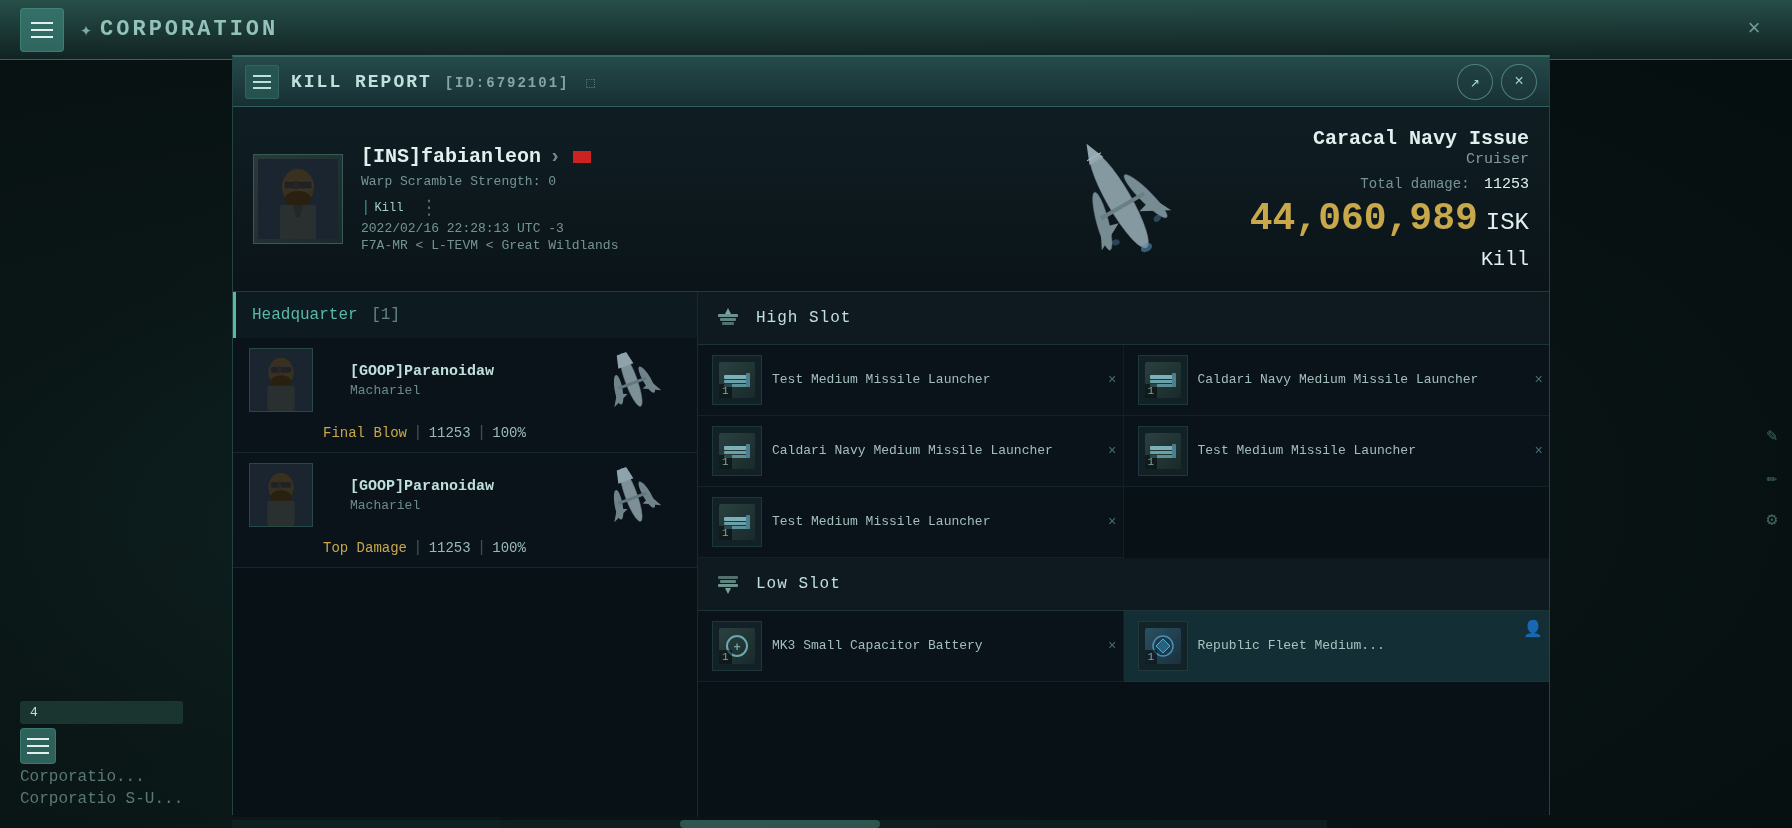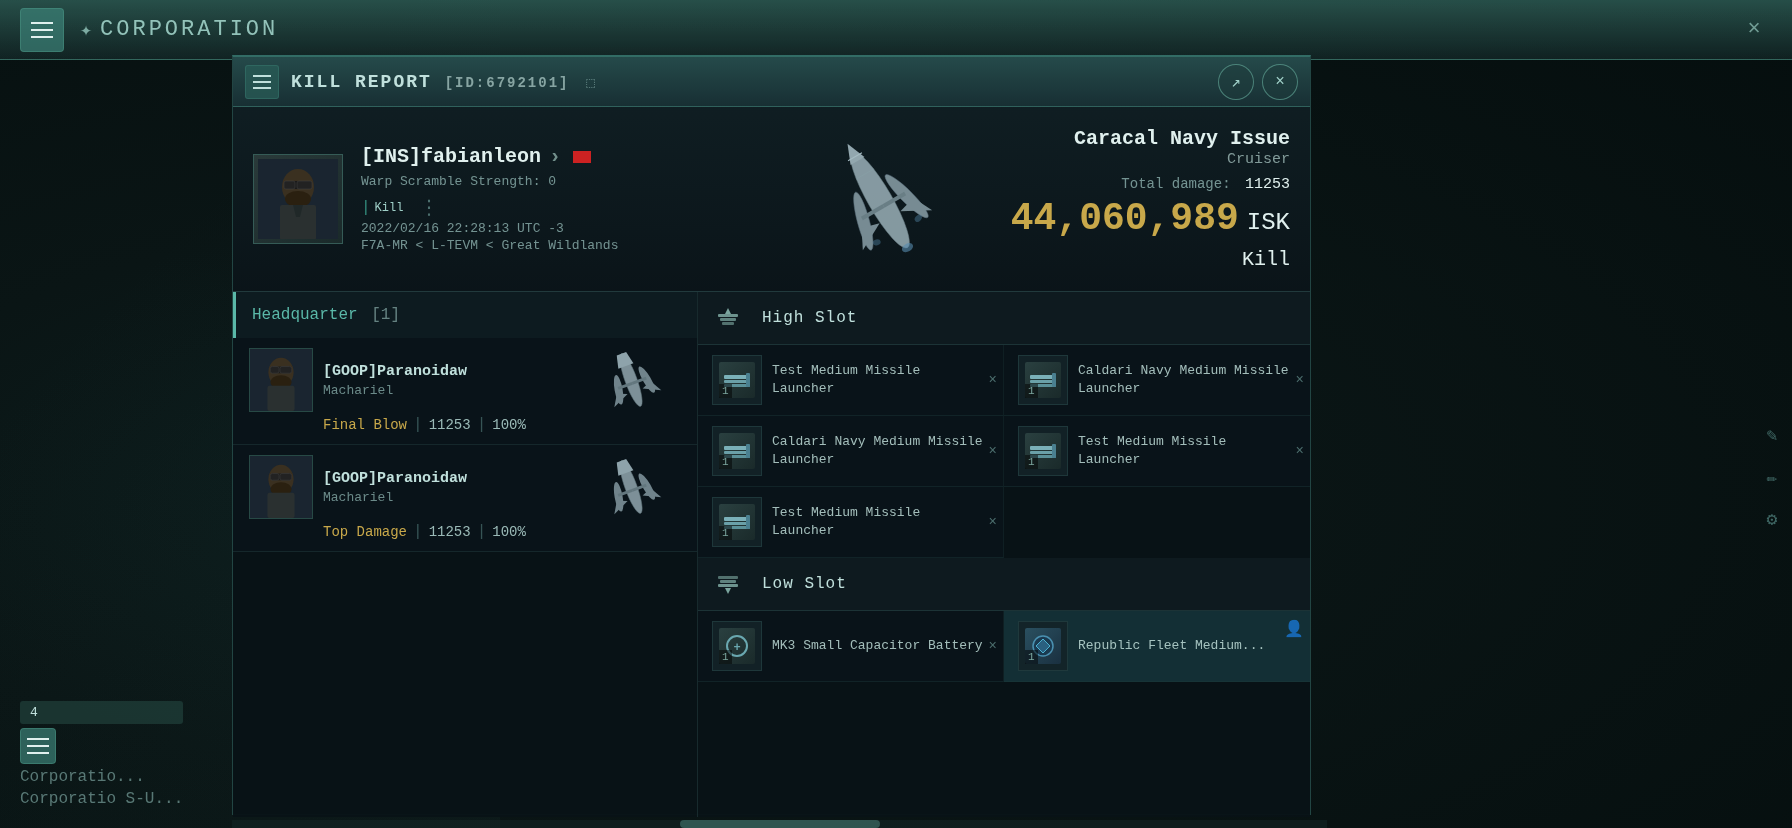--- a/index.html
+++ b/index.html
@@ -74,21 +74,21 @@
 
     .star-icon {
       color: rgba(150,200,190,0.8);
       font-size: 20px;
     }
 
     .corp-title {
       color: rgba(160,210,200,0.9);
       font-size: 22px;
       letter-spacing: 3px;
-      font-weight: normal;
+      font-weight: bold;
     }
 
     .close-top {
       position: absolute;
       right: 20px;
       top: 50%;
       transform: translateY(-50%);
       width: 36px;
       height: 36px;
       display: flex;
@@ -97,21 +97,21 @@
       color: rgba(150,200,190,0.7);
       font-size: 22px;
       cursor: pointer;
     }
 
     
     .main-panel {
       position: absolute;
       top: 55px;
       left: 232px;
-      width: 1079px;
+      width: 1318px;
       height: 760px;
       background: rgba(10,20,25,0.97);
       border: 1px solid rgba(60,120,110,0.5);
       border-top: 2px solid rgba(60,130,120,0.8);
     }
 
     
     .panel-header {
       height: 50px;
       background: linear-gradient(180deg, rgba(40,80,80,0.9) 0%, rgba(25,50,55,0.9) 100%);
@@ -391,20 +391,21 @@
       width: 100%;
       height: 100%;
       background: linear-gradient(135deg, #2a3030 0%, #1a2020 100%);
       display: flex;
       align-items: center;
       justify-content: center;
     }
 
     .participant-name-block {
       flex: 1;
+      margin-left: 27px;
     }
 
     .p-name {
       color: #c0e0dc;
       font-size: 15px;
       font-weight: bold;
     }
 
     .p-ship {
       color: rgba(150,190,185,0.7);
@@ -418,21 +419,21 @@
       display: flex;
       align-items: center;
       justify-content: center;
       opacity: 0.8;
     }
 
     .participant-stats {
       display: flex;
       align-items: center;
       gap: 6px;
-      margin-top: 4px;
+      margin-top: 12px;
       padding-left: 74px;
     }
 
     .stat-label-gold {
       color: #c8a84a;
       font-size: 14px;
     }
 
     .stat-sep {
       color: rgba(100,150,145,0.5);
@@ -456,21 +457,21 @@
       background: rgba(20,40,40,0.5);
     }
 
     .equipment-panel::-webkit-scrollbar-thumb {
       background: rgba(60,120,110,0.5);
     }
 
     .slot-section-header {
       display: flex;
       align-items: center;
-      gap: 20px;
+      gap: 14px;
       padding: 12px 16px;
       background: rgba(15,28,32,0.9);
       border-bottom: 1px solid rgba(50,90,90,0.4);
     }
 
     .slot-icon {
       width: 28px;
       height: 28px;
       display: flex;
       align-items: center;

